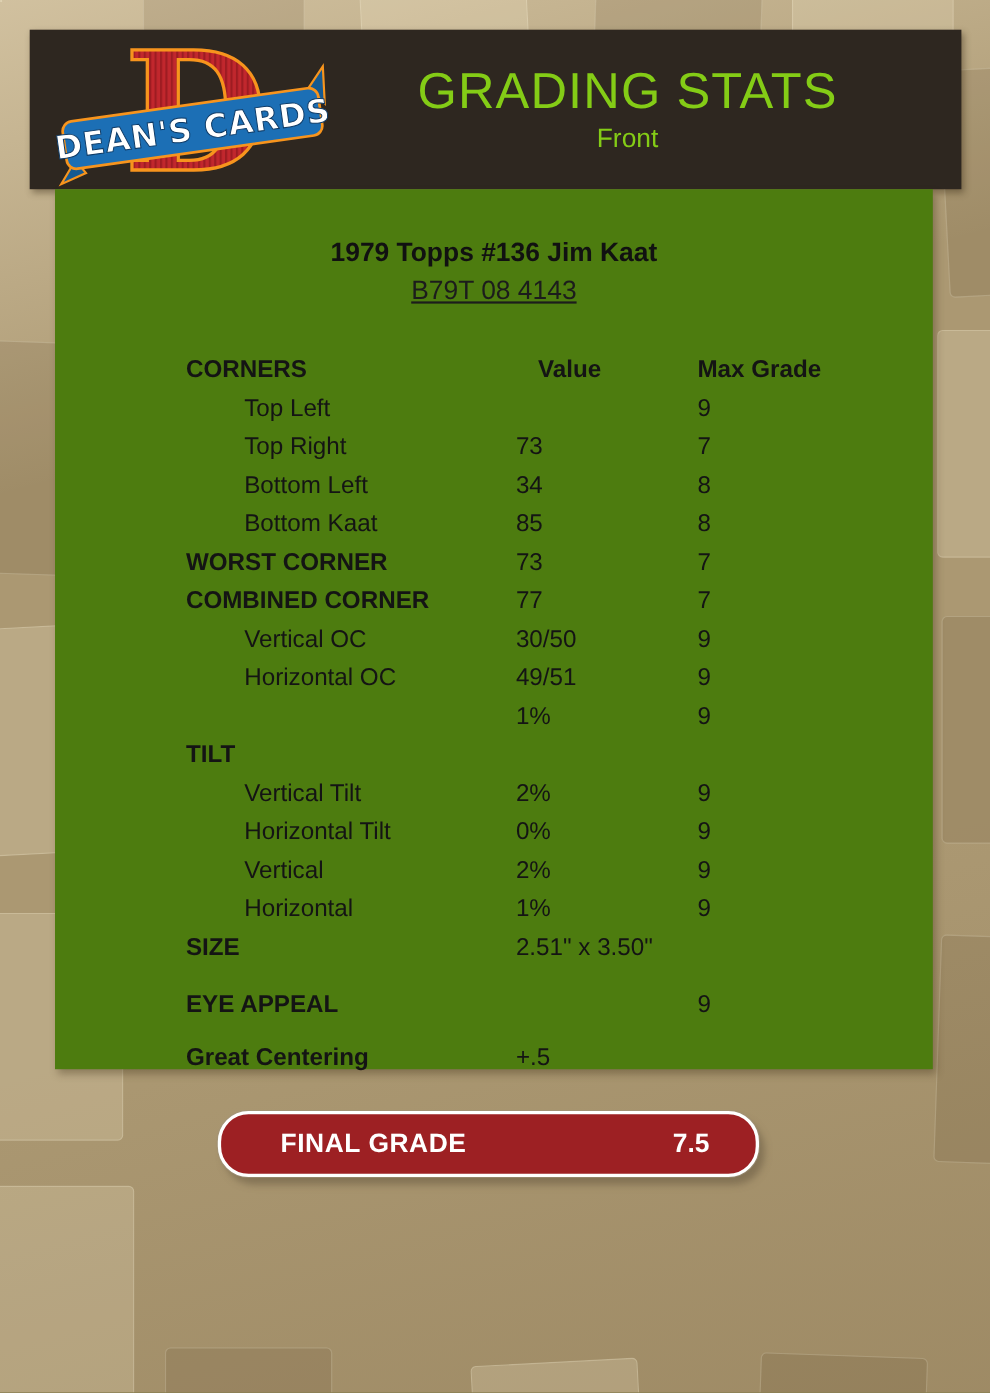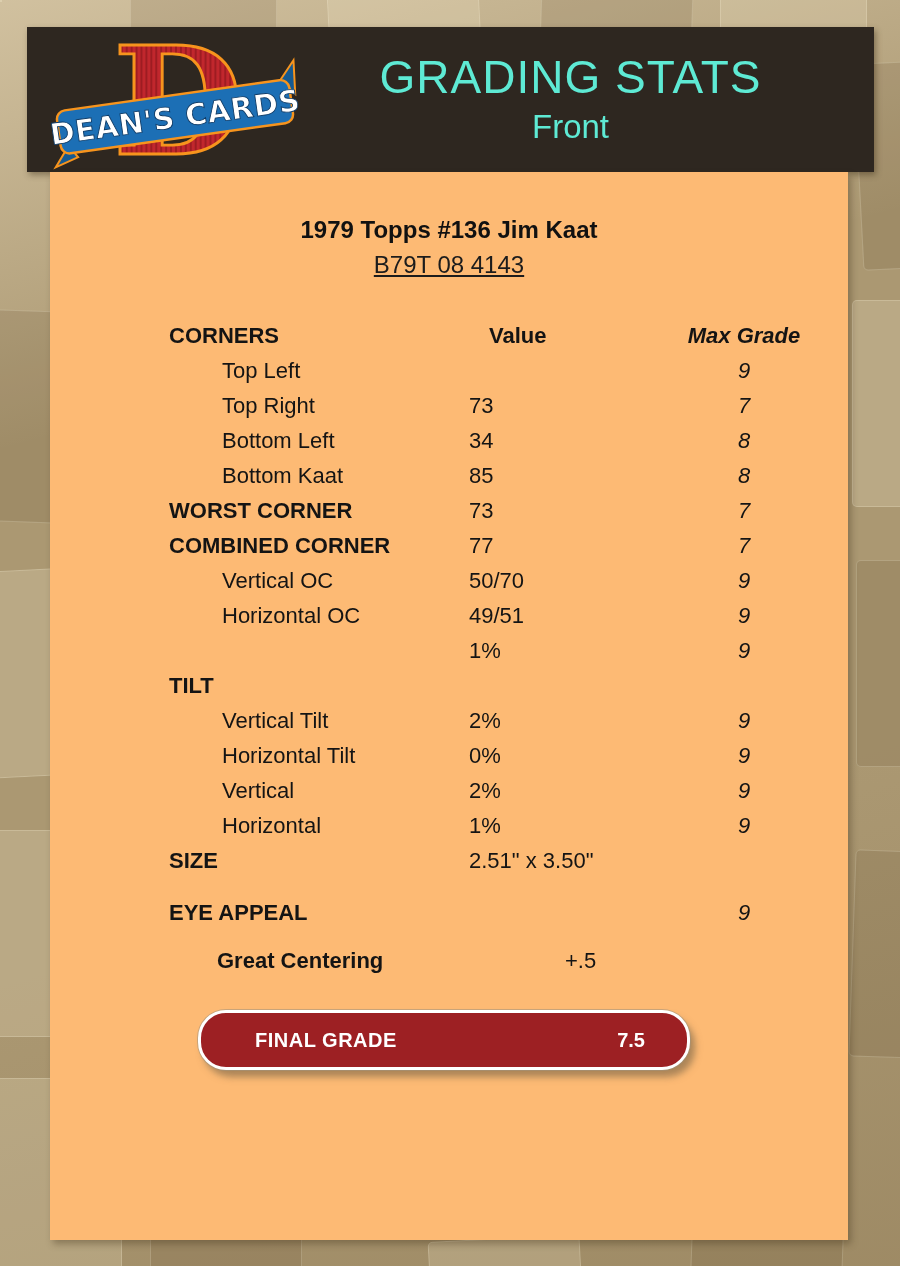--- a/index.html
+++ b/index.html
@@ -39,55 +39,55 @@
 
   .header{
     position:absolute;left:27px;top:27px;width:847px;height:145px;
     background:#2e2720;
     box-shadow:2px 3px 6px rgba(60,46,24,.45);
   }
   .logo{position:absolute;left:24px;top:5px;width:248px;height:138px;}
   .header-text{
     position:absolute;left:240px;right:0;top:0;height:100%;
     display:flex;flex-direction:column;align-items:center;justify-content:center;
-    color:#5eead4;
+    color:#84cc16;
   }
   .header-title{font-size:46px;font-weight:400;letter-spacing:1px;line-height:1.05;}
-  .header-sub{font-size:33px;font-weight:400;margin-top:6px;}
+  .header-sub{font-size:24px;font-weight:400;margin-top:6px;}
 
   .body-panel{
-    position:absolute;left:50px;top:172px;width:798px;height:1068px;
-    background:#fdba74;
+    position:absolute;left:50px;top:172px;width:798px;height:800px;
+    background:#4d7c0f;
     box-shadow:3px 4px 7px rgba(70,55,30,.40);
   }
   .title-block{padding-top:40px;text-align:center;font-size:24px;line-height:35px;color:#111;}
   .card-title{font-weight:bold;}
   .card-serial{font-weight:400;color:#1c1c1c;text-decoration:underline;}
 
   .grading-table{margin-top:36px;font-size:22px;color:#141414;}
   .row{
     display:grid;
     grid-template-columns:102px 300px 120px 45px 220px;
     height:35px;align-items:center;margin-left:17px;
   }
   .c-label{grid-column:2;white-space:nowrap;}
   .c-value{grid-column:3;text-align:left;white-space:nowrap;}
-  .c-grade{grid-column:5;text-align:center;white-space:nowrap;font-style:italic;}
+  .c-grade{grid-column:5;text-align:left;white-space:nowrap;}
   .row.indent .c-label{padding-left:53px;}
   .row.section .c-label{font-weight:bold;}
   .row.thead .c-label,.row.thead .c-grade{font-weight:bold;}
   .row.thead .c-value{font-weight:bold;transform:translateX(20px);}
   .row.gap{margin-top:17px;}
-  .row.gap-sm{margin-top:13px;gap:48px;}
+  .row.gap-sm{margin-top:13px;}
 
   .final-grade{
     box-sizing:border-box;
     margin:32px 0 0 148px;width:492px;height:60px;
     background:#9d2023;border:3px solid #ffffff;border-radius:28px;
-    display:flex;align-items:center;color:#ffffff;font-weight:bold;font-size:20px;
+    display:flex;align-items:center;color:#ffffff;font-weight:bold;font-size:24px;
     box-shadow:0 0 0 1px rgba(160,148,126,.55), 5px 7px 7px rgba(104,90,66,.55);
   }
   .fg-label{margin-left:54px;letter-spacing:.5px;}
   .fg-value{margin-left:auto;margin-right:42px;}
 </style>
 </head>
 <body>
 
 <div class="page">
   <div class="bg-grad"></div>
@@ -168,21 +168,21 @@
         <div class="c-value">73</div>
         <div class="c-grade">7</div>
       </div>
       <div class="row section">
         <div class="c-label">COMBINED CORNER</div>
         <div class="c-value">77</div>
         <div class="c-grade">7</div>
       </div>
       <div class="row indent">
         <div class="c-label">Vertical OC</div>
-        <div class="c-value">50/70</div>
+        <div class="c-value">30/50</div>
         <div class="c-grade">9</div>
       </div>
       <div class="row indent">
         <div class="c-label">Horizontal OC</div>
         <div class="c-value">49/51</div>
         <div class="c-grade">9</div>
       </div>
       <div class="row indent">
         <div class="c-value">1%</div>
         <div class="c-grade">9</div>

